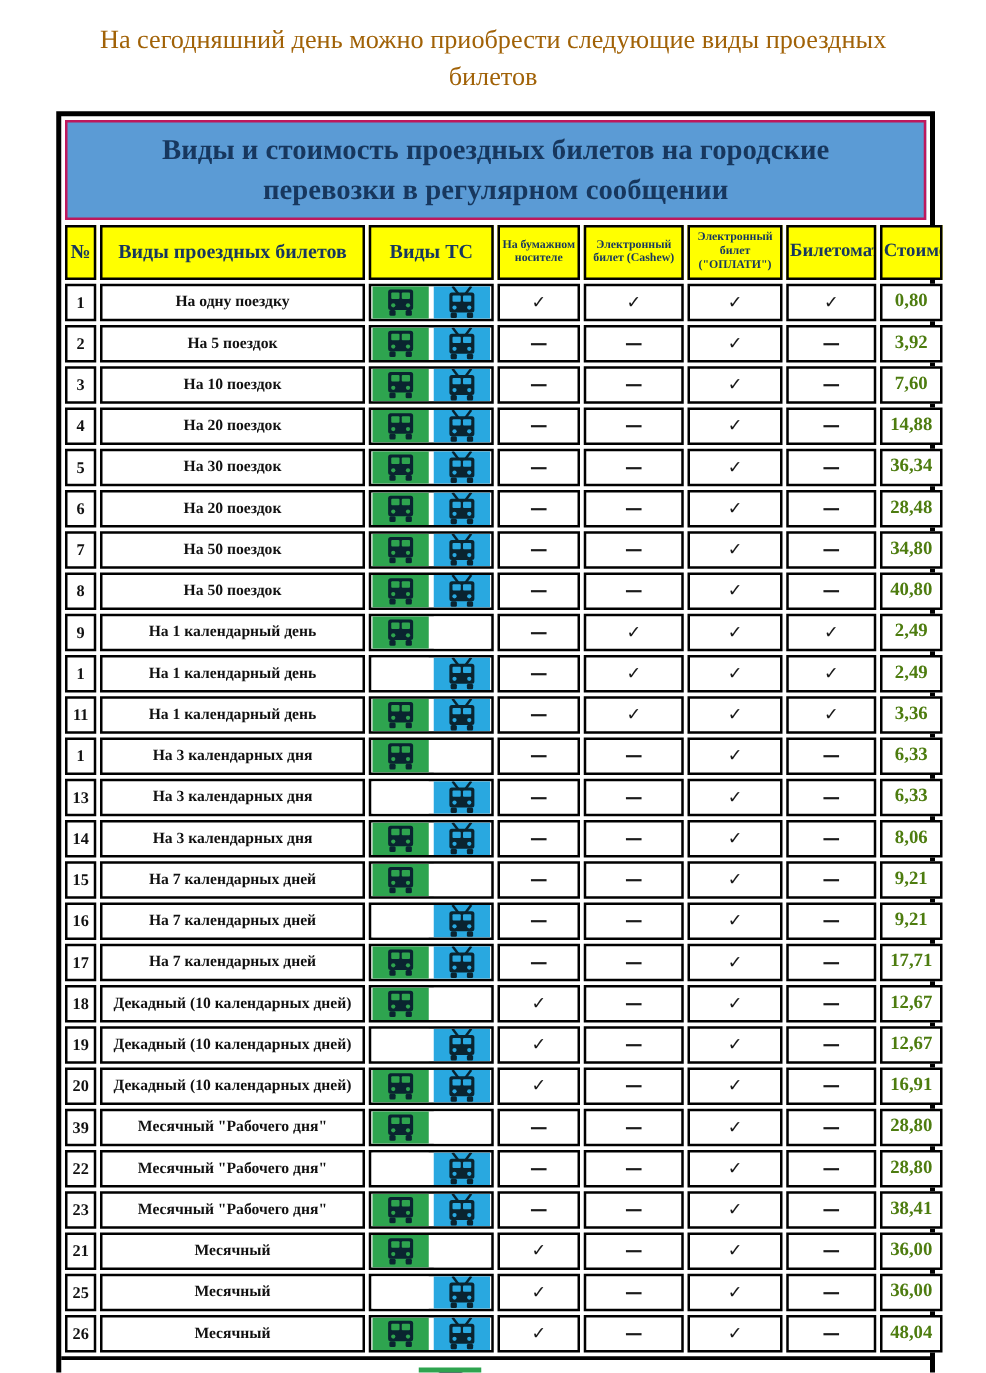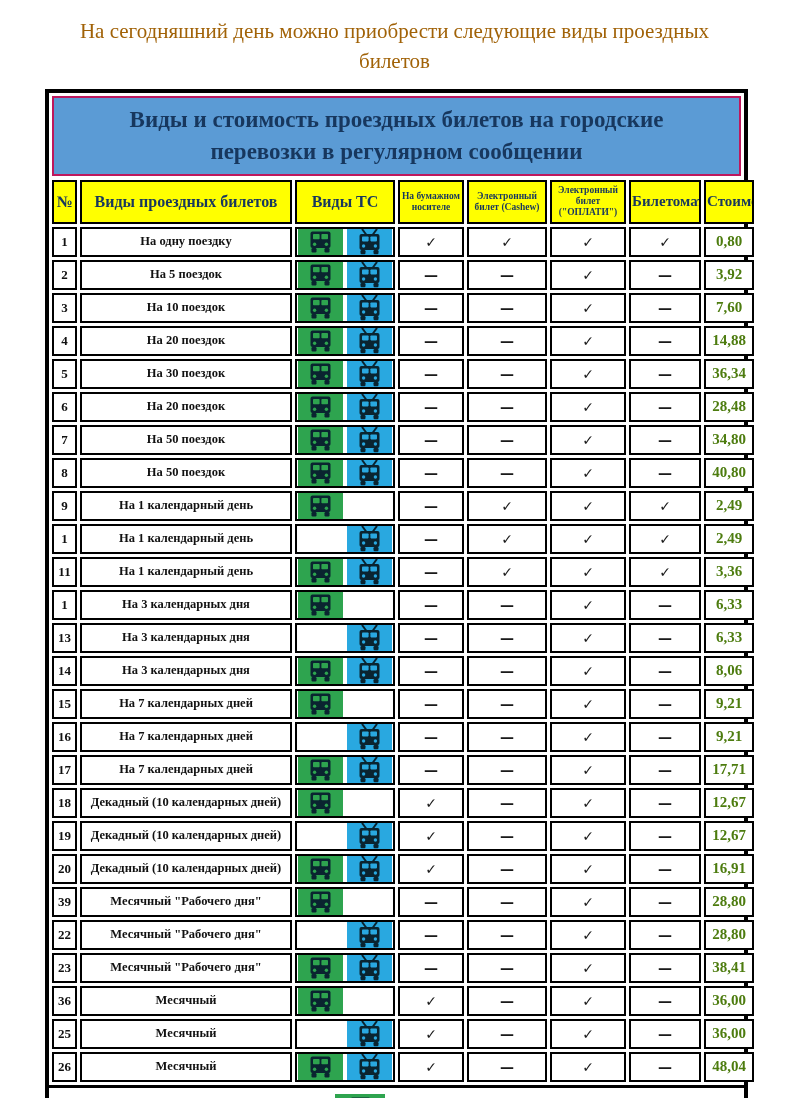--- a/index.html
+++ b/index.html
@@ -960,21 +960,21 @@
               </span>
       </div>
     </td>
     <td class="c-mark">—</td>
     <td class="c-mark">—</td>
     <td class="c-mark">✓</td>
     <td class="c-mark">—</td>
     <td class="c-price">38,41</td>
   </tr>
         <tr>
-    <td class="c-num">36</td>
+    <td class="c-num">21</td>
     <td class="c-name">Месячный</td>
     <td class="c-veh">
       <div class="vwrap">
         <span class="vblock vbus on">
                 <svg width="27" height="22" viewBox="0 0 27 22">
     <rect class="glyph" x="3.5" y="0.5" width="20" height="16.5" rx="2"></rect>
     <rect class="win" x="6" y="3" width="6.6" height="5.2" rx="0.8"></rect>
     <rect class="win" x="14.4" y="3" width="6.6" height="5.2" rx="0.8"></rect>
     <circle class="win" cx="7.6" cy="13.2" r="1.7"></circle>
     <circle class="win" cx="19.4" cy="13.2" r="1.7"></circle>

